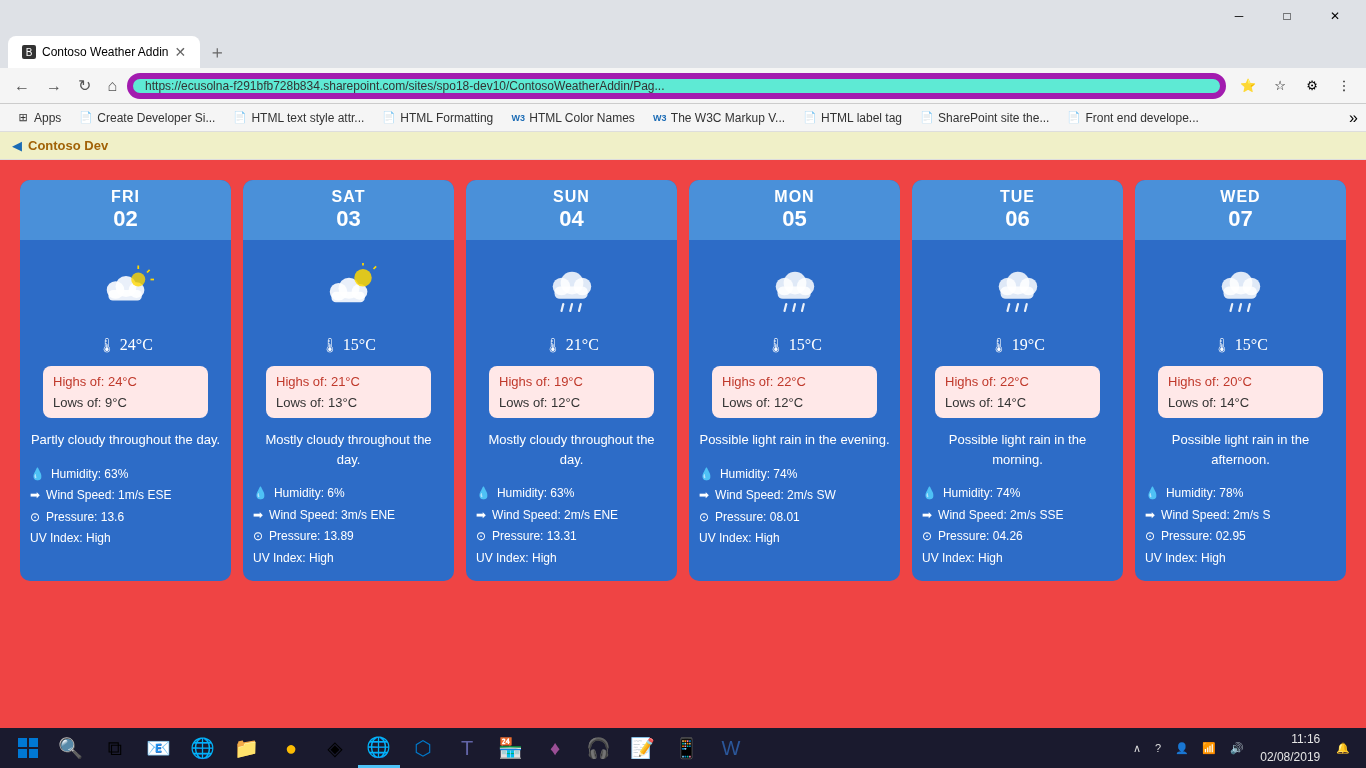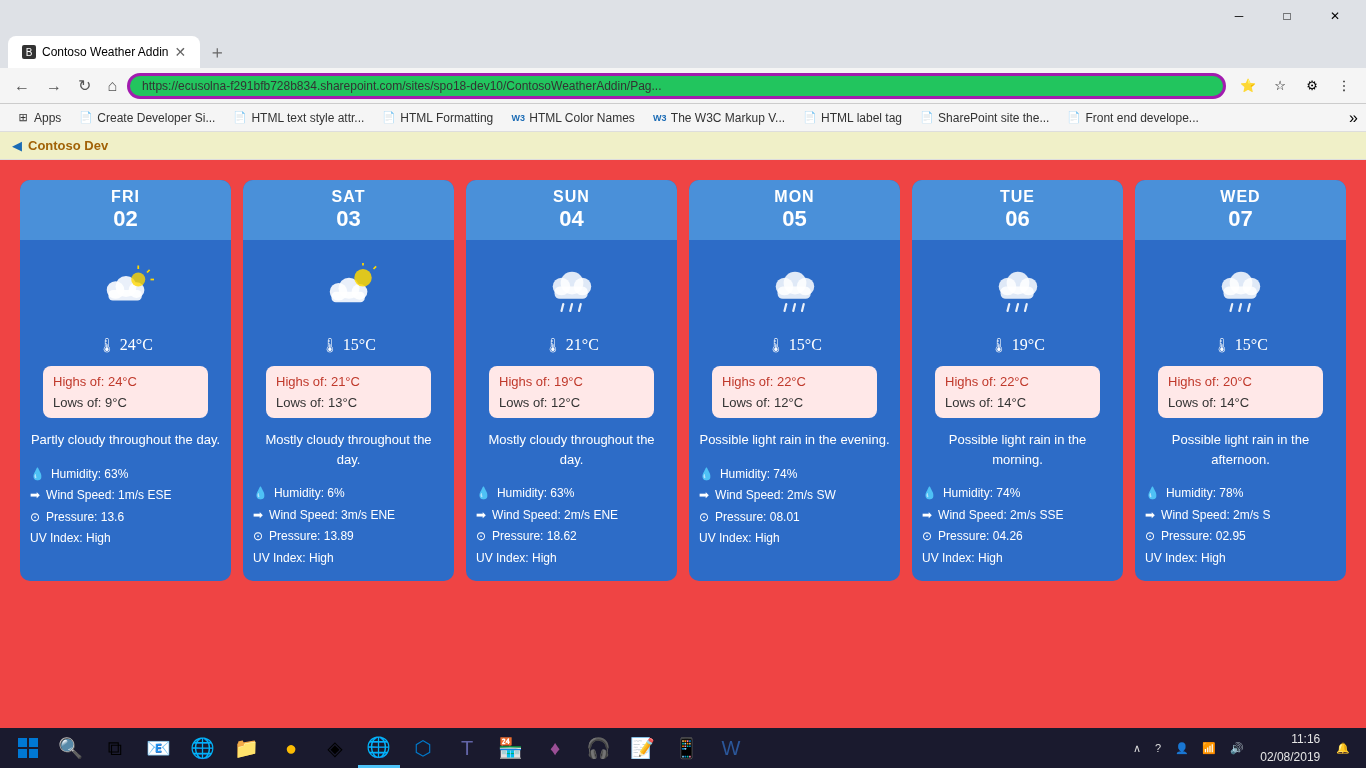--- a/index.html
+++ b/index.html
@@ -9,21 +9,21 @@
     .tab-bar { background: #dee1e6; height: 36px; display: flex; align-items: flex-end; padding: 0 8px; }
     .tab { background: white; border-radius: 8px 8px 0 0; padding: 8px 14px; font-size: 12px; display: flex; align-items: center; gap: 6px; height: 32px; min-width: 180px; }
     .tab-favicon { width: 14px; height: 14px; background: #333; border-radius: 2px; font-size: 10px; display: flex; align-items: center; justify-content: center; color: white; }
     .tab-close { margin-left: auto; cursor: pointer; color: #666; font-size: 14px; }
     .new-tab-btn { background: none; border: none; font-size: 18px; cursor: pointer; padding: 4px 8px; color: #666; }
     .win-controls { display: flex; align-items: center; gap: 2px; }
     .win-btn { width: 46px; height: 32px; display: flex; align-items: center; justify-content: center; font-size: 12px; cursor: pointer; }
 
     .nav-bar { background: #f5f5f5; height: 36px; display: flex; align-items: center; padding: 0 8px; gap: 4px; border-bottom: 1px solid #ccc; }
     .nav-btn { background: none; border: none; font-size: 16px; cursor: pointer; padding: 4px 6px; color: #555; border-radius: 3px; }
-    .address-bar { flex: 1; height: 26px; border: 3px solid #a21caf; border-radius: 13px; padding: 0 12px; font-size: 12px; color: #333; background: #22c55e; }
+    .address-bar { flex: 1; height: 26px; border: 6px solid #a21caf; border-radius: 13px; padding: 0 12px; font-size: 12px; color: #333; background: #5eead4; }
     .nav-icons { display: flex; gap: 4px; margin-left: 4px; }
     .nav-icon { width: 28px; height: 28px; border-radius: 50%; display: flex; align-items: center; justify-content: center; cursor: pointer; font-size: 13px; }
 
     .bookmarks-bar { background: #f5f5f5; height: 28px; display: flex; align-items: center; padding: 0 8px; gap: 2px; border-bottom: 1px solid #ddd; font-size: 12px; overflow: hidden; }
     .bookmark { display: flex; align-items: center; gap: 4px; padding: 2px 8px; cursor: pointer; border-radius: 3px; white-space: nowrap; color: #333; }
     .bookmark-icon { width: 14px; height: 14px; font-size: 11px; display: flex; align-items: center; justify-content: center; }
     .bm-more { margin-left: auto; font-size: 16px; cursor: pointer; }
 
     
     .sp-banner { background: #f0f0c8; height: 28px; display: flex; align-items: center; padding: 0 12px; font-size: 13px; color: #1a6bb5; border-bottom: 1px solid #ddd; }
@@ -260,21 +260,21 @@
         <div class="detail-row">
           <span>💧</span>
           <span>Humidity: 63%</span>
         </div>
         <div class="detail-row">
           <span>➡</span>
           <span>Wind Speed: 2m/s ENE</span>
         </div>
         <div class="detail-row">
           <span>⊙</span>
-          <span>Pressure: 18.62</span>
+          <span>Pressure: 13.31</span>
         </div>
         <div class="detail-row">
           <span>UV Index: High</span>
         </div>
       </div>
     </div>
   </div>
       <div class="weather-card">
     <div class="card-header">
       <div class="card-day">MON</div>

